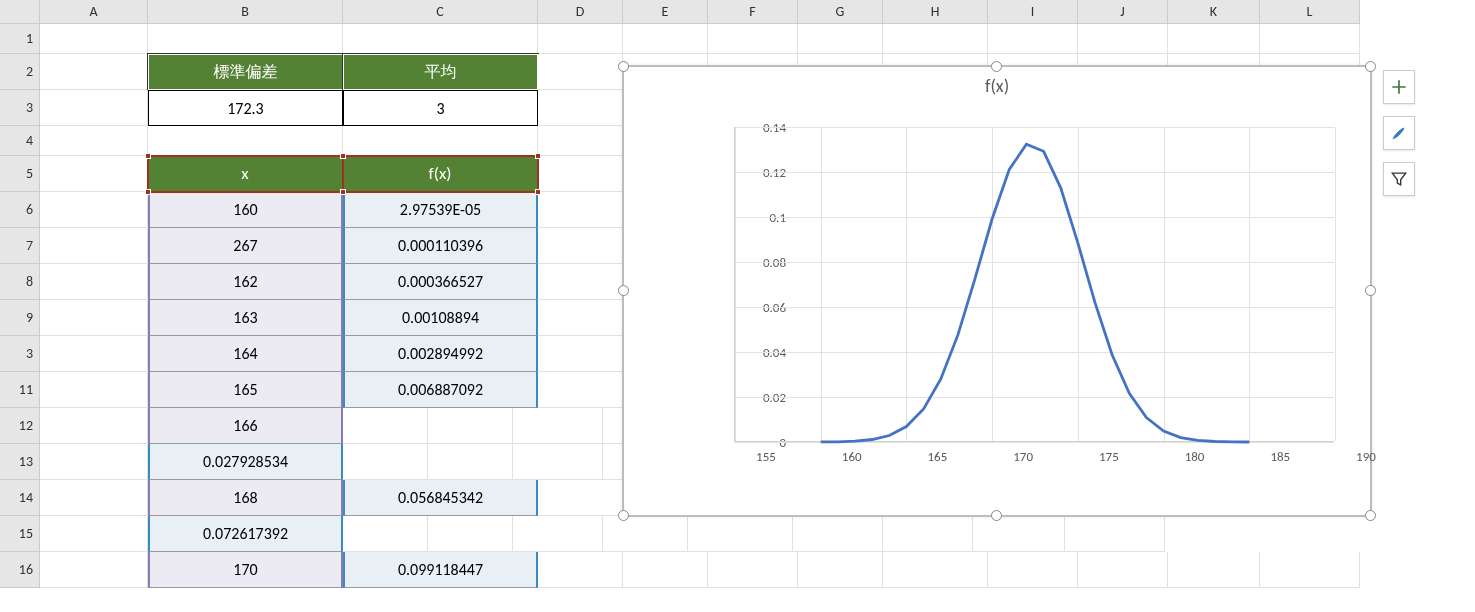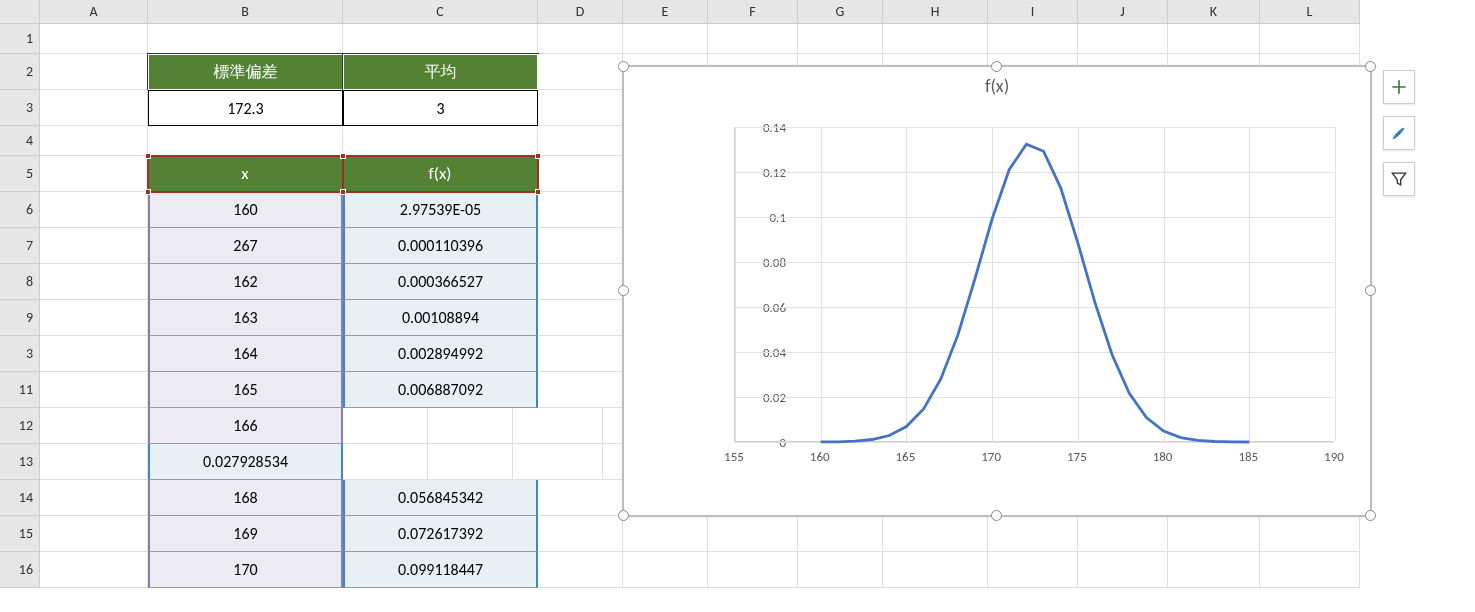--- a/index.html
+++ b/index.html
@@ -189,20 +189,21 @@
     font-size: 13px;
     color: #595959;
     transform: translateY(-50%);
   }
   .xtick {
     position: absolute;
     top: 322px;
     font-size: 13px;
     color: #595959;
     transform: translateX(-50%);
+    margin-left: 32px;
   }
   .line-path {
     stroke: #4472c4;
     stroke-width: 2.8;
     fill: none;
   }
 
   
   .chart-btn {
     position: absolute;
@@ -457,21 +458,20 @@
           <div class="cell cF rh"></div>
           <div class="cell cG rh"></div>
           <div class="cell cH rh"></div>
           <div class="cell cI rh"></div>
           <div class="cell cJ rh"></div>
           <div class="cell cK rh"></div>
           <div class="cell cL rh"></div>
         </div>
         <div class="row rh">
           <div class="cell cA rh"></div>
-          <div class="cell cB rh tbl-x">169</div>
           <div class="cell cC rh tbl-fx">0.072617392</div>
           <div class="cell cD rh"></div>
           <div class="cell cE rh"></div>
           <div class="cell cF rh"></div>
           <div class="cell cG rh"></div>
           <div class="cell cH rh"></div>
           <div class="cell cI rh"></div>
           <div class="cell cJ rh"></div>
           <div class="cell cK rh"></div>
           <div class="cell cL rh"></div>

